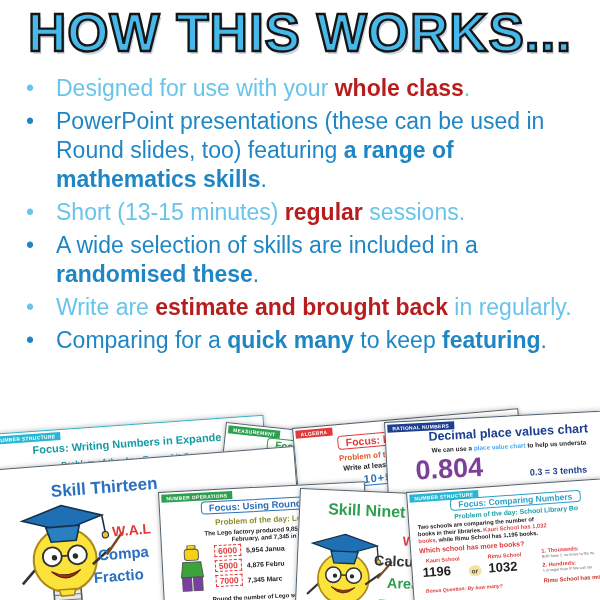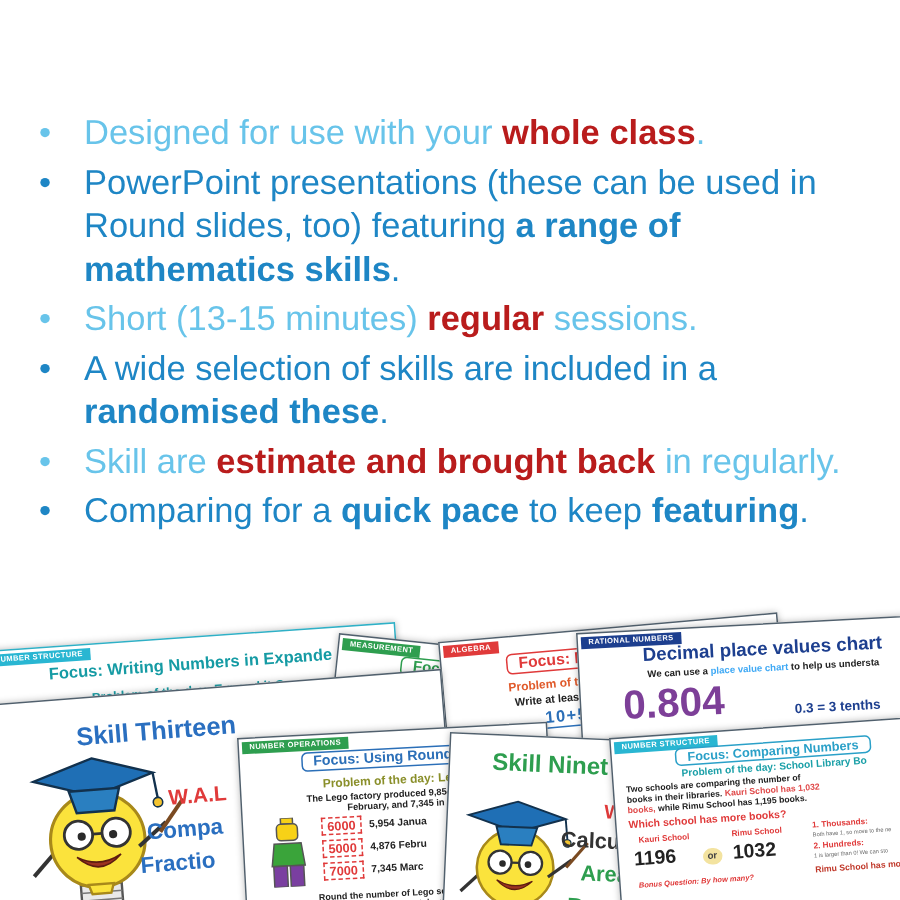--- a/index.html
+++ b/index.html
@@ -172,45 +172,46 @@
       <rect x="8" y="4" width="14" height="11" rx="3" fill="#f7d117" stroke="#555" stroke-width="1"></rect>
       <path d="M6,17 L24,17 L26,32 L4,32 Z" fill="#3aa43a" stroke="#555" stroke-width="1"></path>
       <rect x="5" y="32" width="9" height="14" fill="#7a3fa0" stroke="#555" stroke-width="1"></rect>
       <rect x="16" y="32" width="9" height="14" fill="#7a3fa0" stroke="#555" stroke-width="1"></rect>
     </g>
   </defs>
 </svg>
 
 <div class="poster">
 
+  <div class="title">HOW THIS WORKS...</div>
 
   <div class="bullets">
     <div class="bullet light">
       <span class="dot">•</span>
       <span class="txt"><span>Designed for use with your </span><b>whole class</b><span>.</span></span>
     </div>
     <div class="bullet dark">
       <span class="dot">•</span>
       <span class="txt"><span>PowerPoint presentations (these can be used in Round slides, too) featuring </span><b>a range of mathematics skills</b><span>.</span></span>
     </div>
     <div class="bullet light">
       <span class="dot">•</span>
       <span class="txt"><span>Short (13-15 minutes) </span><b>regular</b><span> sessions.</span></span>
     </div>
     <div class="bullet dark">
       <span class="dot">•</span>
       <span class="txt"><span>A wide selection of skills are included in a </span><b>randomised these</b><span>.</span></span>
     </div>
     <div class="bullet light">
       <span class="dot">•</span>
-      <span class="txt"><span>Skill are </span><b>estimate and brought back</b><span> in regularly.</span></span>
+      <span class="txt"><span>Write are </span><b>estimate and brought back</b><span> in regularly.</span></span>
     </div>
     <div class="bullet dark">
       <span class="dot">•</span>
-      <span class="txt"><span>Comparing for a </span><b>quick pace</b><span> to keep </span><b>featuring</b><span>.</span></span>
+      <span class="txt"><span>Comparing for a </span><b>quick many</b><span> to keep </span><b>featuring</b><span>.</span></span>
     </div>
   </div>
 
   <div class="collage">
 
     <div class="card" id="cardA">
       <span class="chip">NUMBER STRUCTURE</span>
       <div class="focusline focus">Focus: Writing Numbers in Expande</div>
       <div class="focusline problem">Problem of the day: Expand it Ou</div>
       <div class="focusline task">Write 485,612 in expanded for</div>

